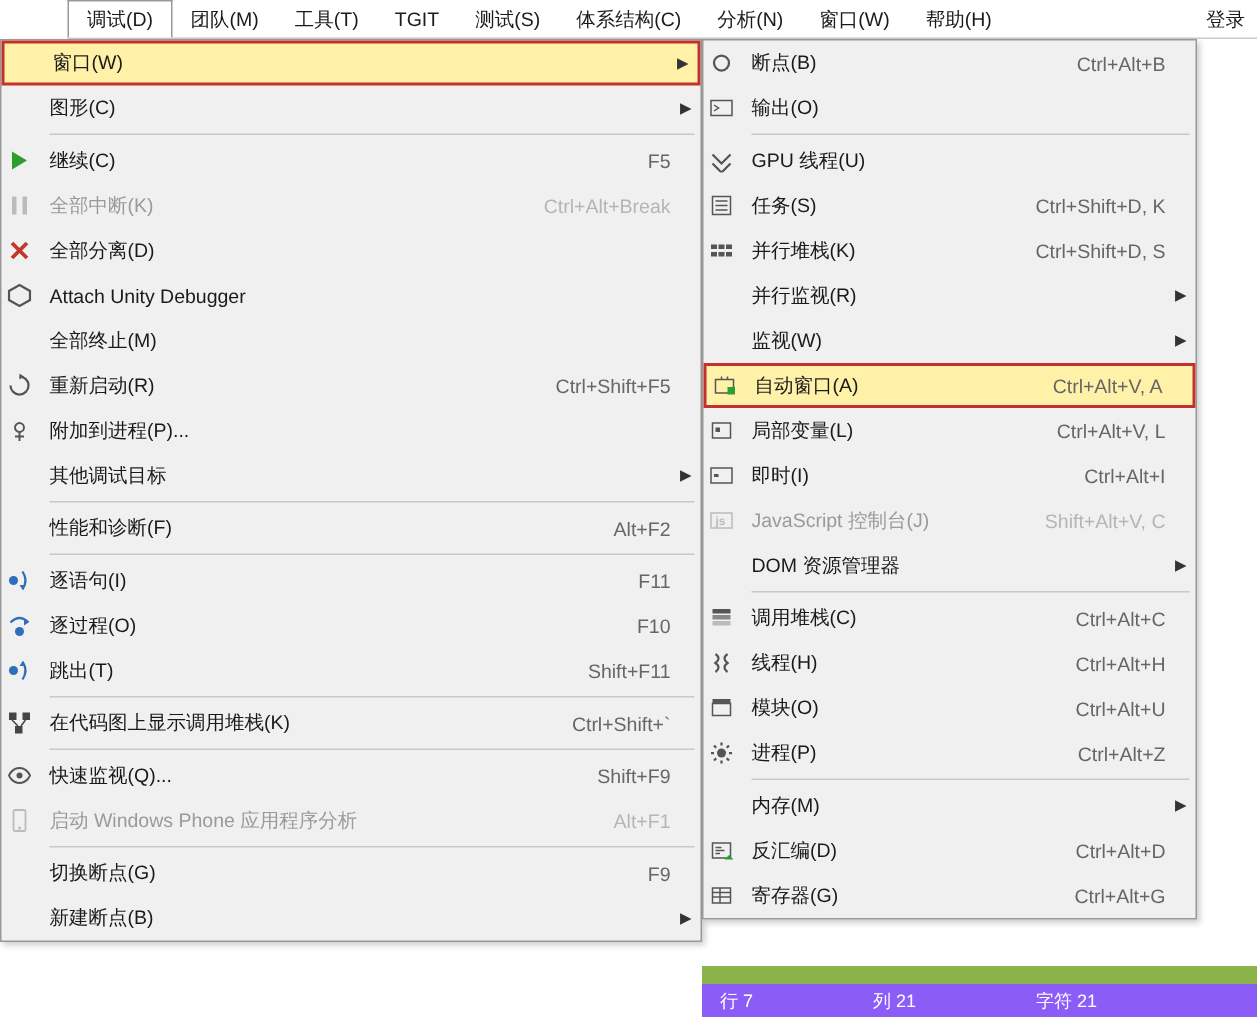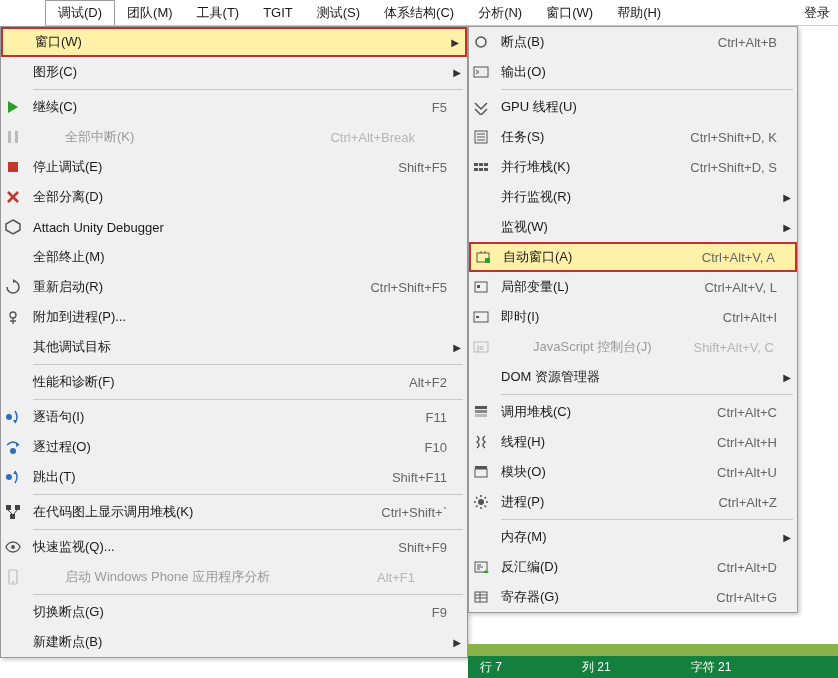--- a/index.html
+++ b/index.html
@@ -61,21 +61,20 @@
     height: 30px;
     padding: 0 6px 0 4px;
     position: relative;
   }
   .menu-row.highlighted {
     background: #FFF2A8;
     border: 2px solid #c23030;
   }
   .menu-row.disabled {
     color: #9a9a9a;
-    gap: 32px;
   }
   .menu-icon {
     width: 22px;
     height: 22px;
     display: inline-flex;
     align-items: center;
     justify-content: flex-start;
     margin-right: 6px;
     flex-shrink: 0;
     font-weight: bold;
@@ -100,21 +99,21 @@
     height: 1px;
     background: #c8c8c8;
     margin: 2px 4px 2px 32px;
   }
   .statusbar {
     position: absolute;
     bottom: 0;
     left: 468px;
     right: 0;
     height: 22px;
-    background: #15803d;
+    background: #8b5cf6;
     color: #fff;
     display: flex;
     align-items: center;
     font-size: 12px;
     padding-left: 12px;
     gap: 80px;
   }
   .green-strip {
     position: absolute;
     bottom: 22px;
@@ -172,30 +171,20 @@
           <rect x="10" y="2" width="3" height="12" fill="#bbb"></rect>
         </svg>
       </span>
       <span class="menu-label">全部中断(K)</span>
       <span class="menu-shortcut">Ctrl+Alt+Break</span>
       <span class="menu-arrow"></span>
     </div>
     <div class="menu-row">
       <span class="menu-icon">
         <svg width="16" height="16" viewBox="0 0 16 16">
-          <rect x="3" y="3" width="10" height="10" fill="#c0392b"></rect>
-        </svg>
-      </span>
-      <span class="menu-label">停止调试(E)</span>
-      <span class="menu-shortcut">Shift+F5</span>
-      <span class="menu-arrow"></span>
-    </div>
-    <div class="menu-row">
-      <span class="menu-icon">
-        <svg width="16" height="16" viewBox="0 0 16 16">
           <path d="M3 3 L13 13 M3 13 L13 3" stroke="#c0392b" stroke-width="2.5"></path>
         </svg>
       </span>
       <span class="menu-label">全部分离(D)</span>
       <span class="menu-shortcut"></span>
       <span class="menu-arrow"></span>
     </div>
     <div class="menu-row">
       <span class="menu-icon">
         <svg width="16" height="16" viewBox="0 0 16 16">

